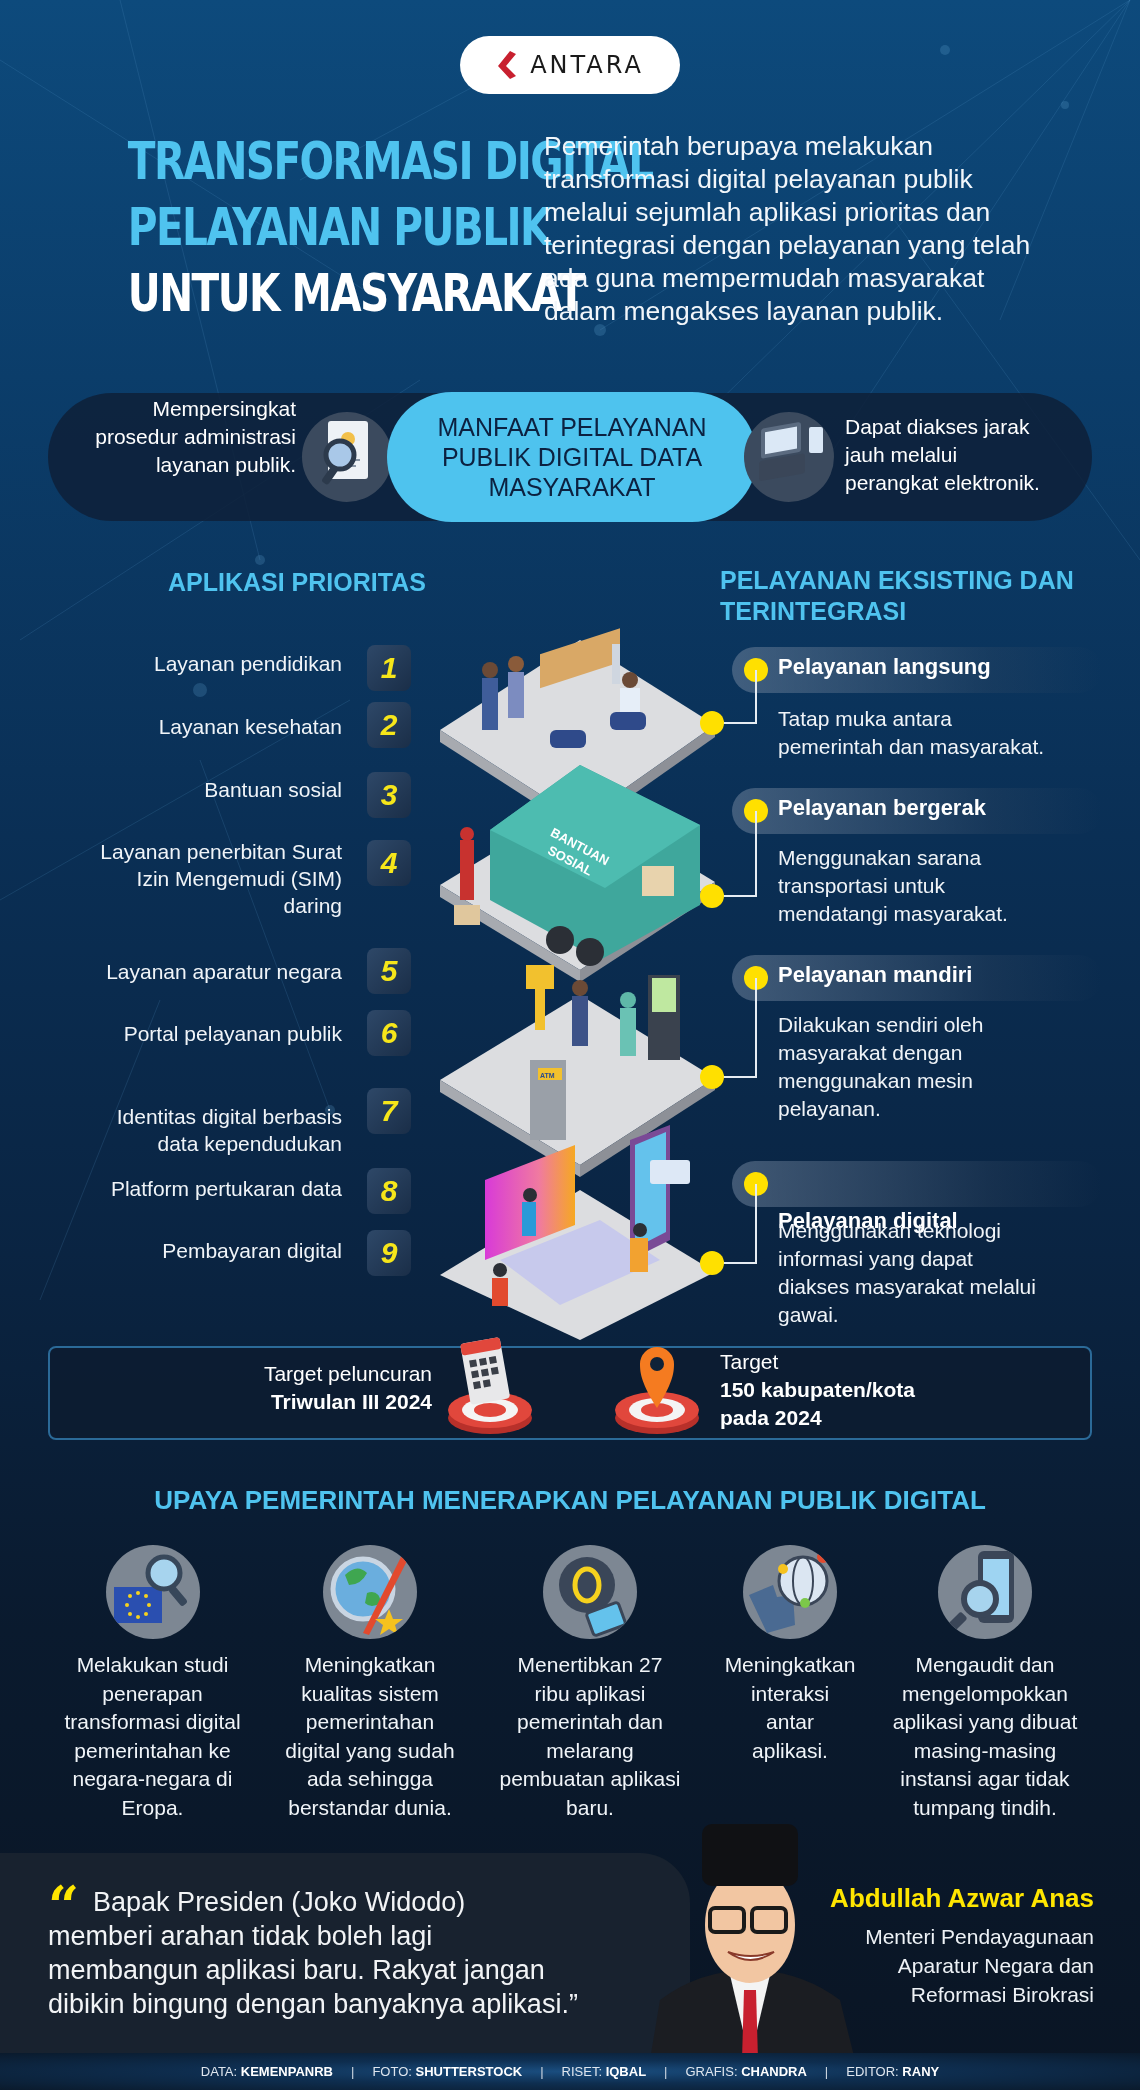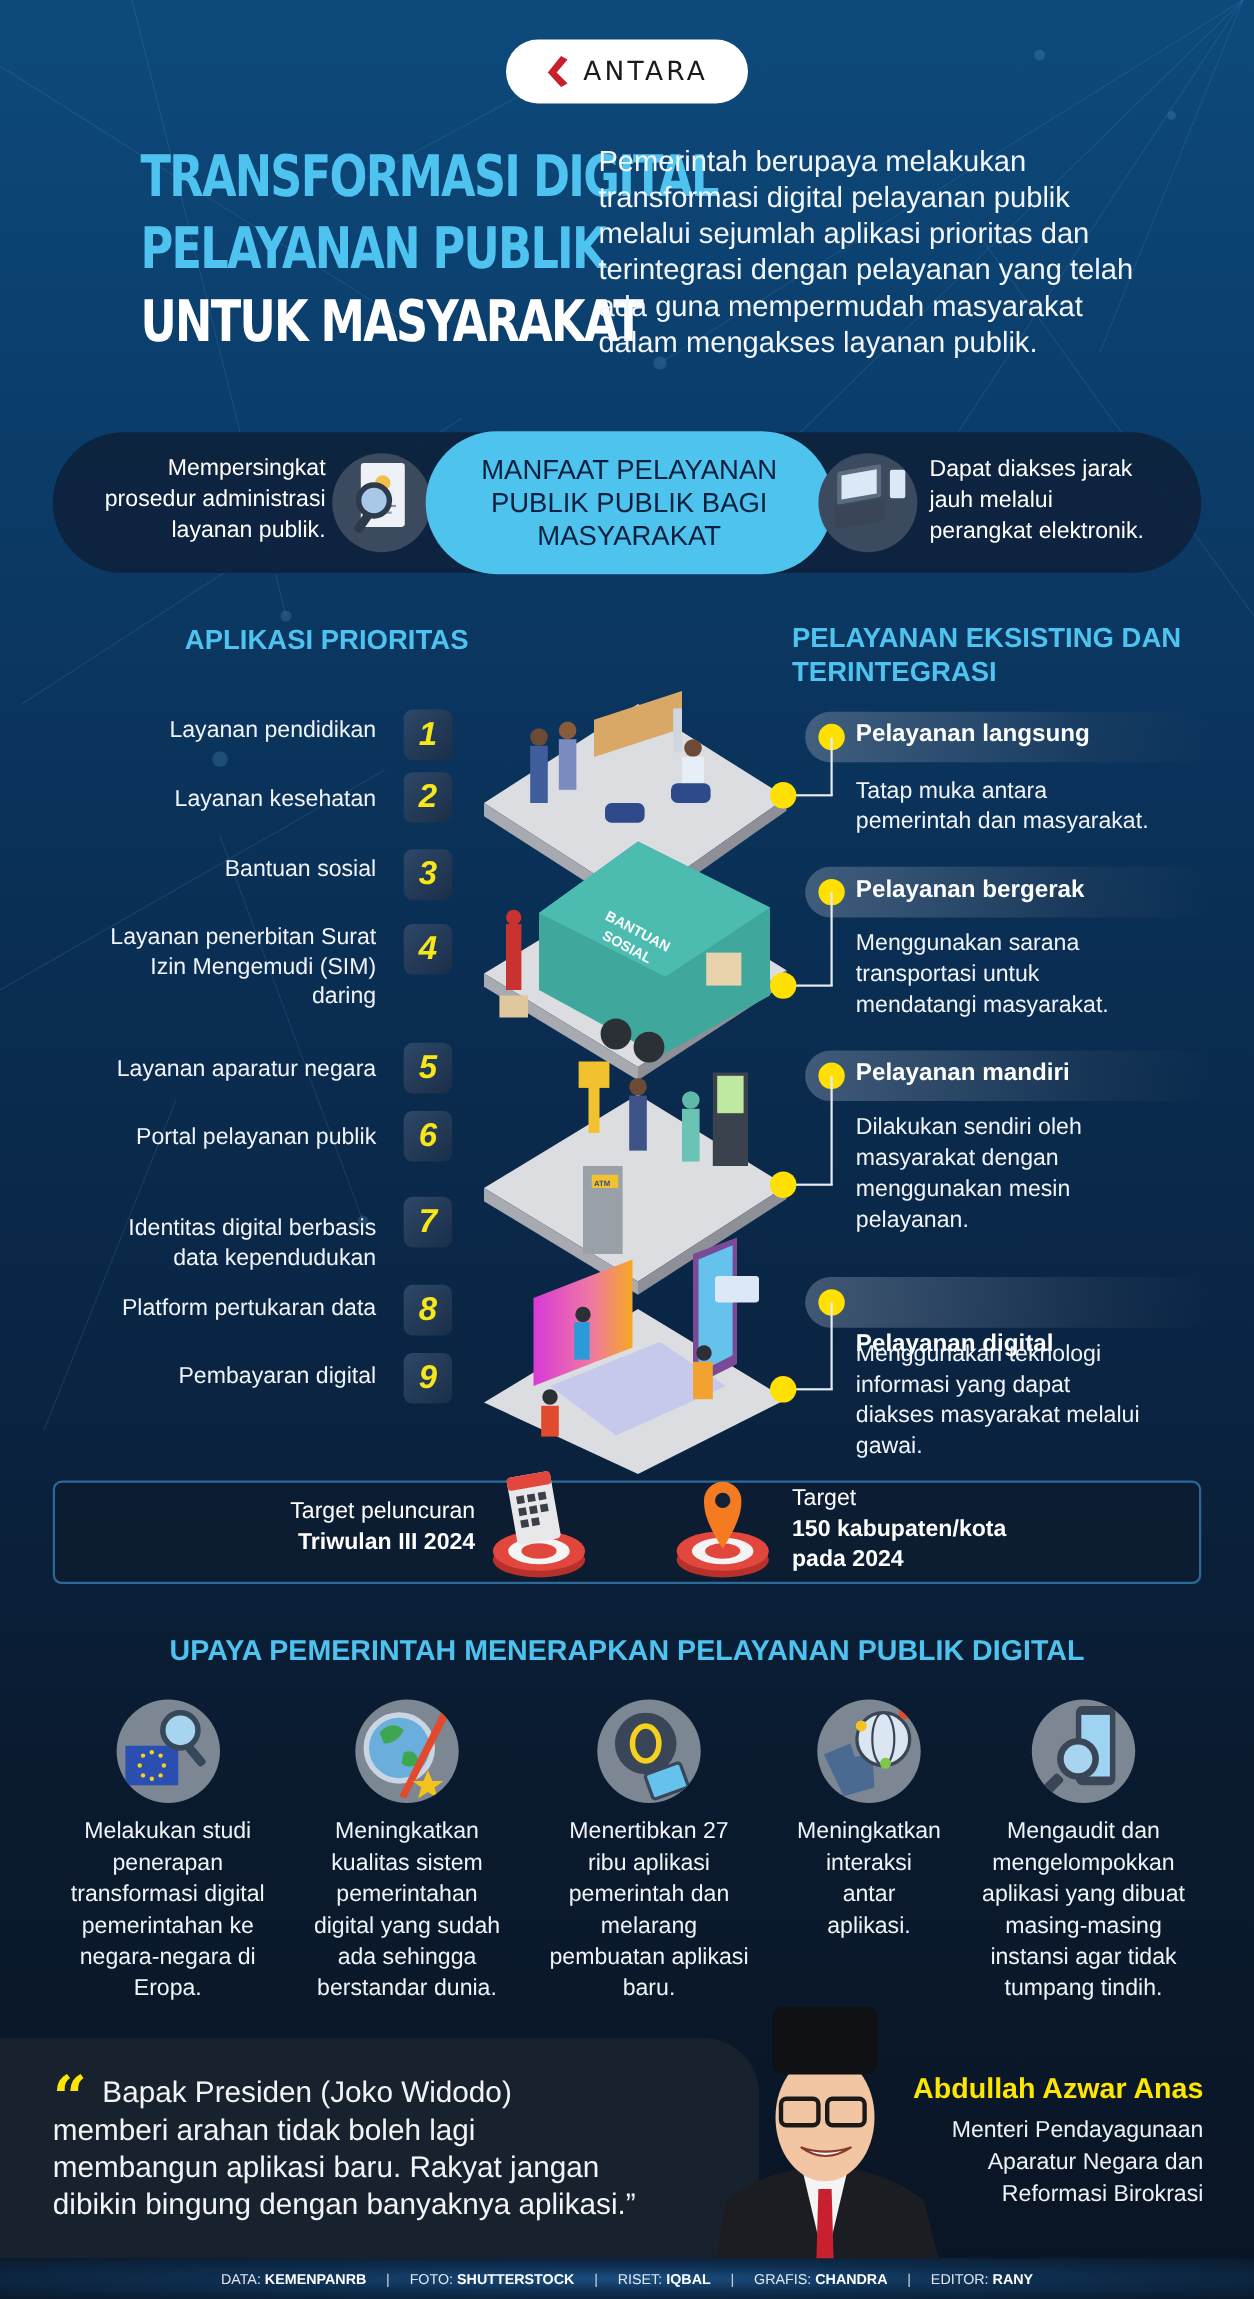--- a/index.html
+++ b/index.html
@@ -21,21 +21,21 @@
 
   
   .title { position: absolute; left: 20px; top: 128px; width: 490px; text-align: right; }
   .title .t { display: block; font-family: "DejaVu Sans", sans-serif; font-weight: bold; font-size: 52px; line-height: 66px; letter-spacing: -2px; transform: scaleX(0.78); transform-origin: right; white-space: nowrap; }
   .t1, .t2 { color: #4fc3ef; }
   .t3 { color: #ffffff; }
   .intro { position: absolute; left: 544px; top: 130px; width: 560px; font-size: 26.5px; line-height: 33px; color: #f2f6fa; }
 
   
   .band { position: absolute; left: 48px; top: 393px; width: 1044px; height: 128px; background: rgba(14,32,56,0.85); border-radius: 64px; }
-  .band-left { position: absolute; left: 56px; top: 412px; width: 240px; text-align: right; font-size: 21px; line-height: 28px; }
+  .band-left { position: absolute; left: 56px; top: 395px; width: 240px; text-align: right; font-size: 21px; line-height: 28px; }
   .band-right { position: absolute; left: 845px; top: 413px; width: 250px; font-size: 21px; line-height: 28px; }
   .band-pill { position: absolute; left: 387px; top: 392px; width: 370px; height: 130px; background: #4ec3ee; border-radius: 65px; display: flex; flex-direction: column; align-items: center; justify-content: center; color: #0c2140; font-weight: normal; font-size: 25px; line-height: 30px; text-align: center; }
   .band-icon { position: absolute; width: 90px; height: 90px; border-radius: 50%; background: #3b4a5e; display: flex; align-items: center; justify-content: center; }
 
   
   .h-apl { position: absolute; left: 168px; top: 568px; font-size: 25px; font-weight: bold; color: #4fc3ef; }
   .h-pel { position: absolute; left: 720px; top: 565px; width: 380px; font-size: 25px; font-weight: bold; color: #4fc3ef; line-height: 31px; }
 
   
   .prio-item { position: absolute; right: 798px; text-align: right; font-size: 21px; line-height: 27px; color: #f0f4f8; }
@@ -137,21 +137,21 @@
     <rect x="16" y="4" width="40" height="58" rx="3" fill="#eef2f6"></rect>
     <circle cx="36" cy="22" r="7" fill="#f2c04a"></circle>
       <rect x="26" y="42" width="22" height="2" fill="#8895a5"></rect>
       <rect x="26" y="48" width="18" height="2" fill="#8895a5"></rect>
     <circle cx="28" cy="38" r="14" fill="#a9c8e8" stroke="#2c3a4c" stroke-width="5"></circle>
     <rect x="14" y="48" width="8" height="20" rx="3" fill="#2c3a4c" transform="rotate(35 18 58)"></rect>
   </svg>
 </div>
 <div class="band-pill">
   <div>MANFAAT PELAYANAN</div>
-  <div>PUBLIK PUBLIK BAGI</div>
+  <div>PUBLIK DIGITAL DATA</div>
   <div>MASYARAKAT</div>
 </div>
 <div class="band-icon" style="left:744px;top:412px;">
   <svg width="80" height="80" viewBox="0 0 80 80">
     <rect x="12" y="14" width="40" height="30" rx="3" fill="#5b6b80" transform="skewY(-10)"></rect>
     <rect x="16" y="18" width="32" height="22" fill="#dbe8f6" transform="skewY(-10)"></rect>
     <rect x="10" y="46" width="46" height="20" rx="3" fill="#3a4658" transform="skewY(-10)"></rect>
     <rect x="60" y="10" width="14" height="26" rx="2" fill="#dbe8f6"></rect>
   </svg>
 </div>

